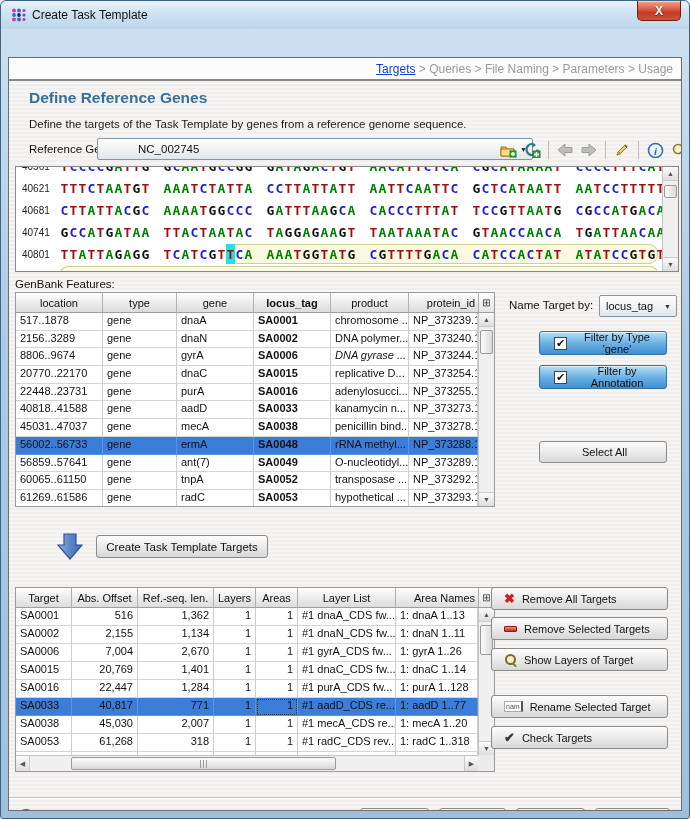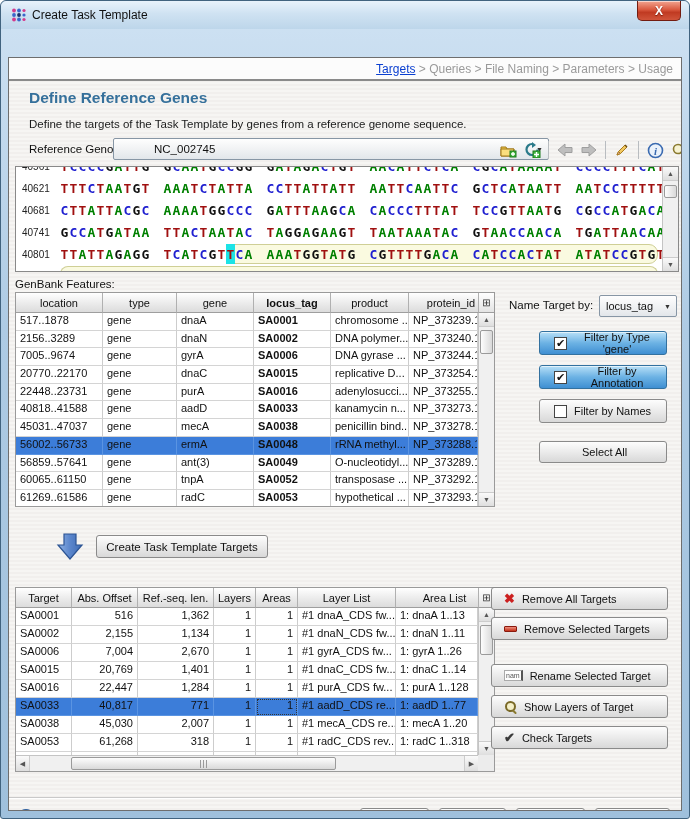--- a/index.html
+++ b/index.html
@@ -35,21 +35,21 @@
     color:var(--heading-blue,#35709b);}
   .page-desc{position:absolute;left:20px;top:60px;font-size:11.5px;color:#1a1a1a;}
 
   
   .rg-label{position:absolute;left:20px;top:85px;font-size:11.5px;color:#111;}
   .combo{position:absolute;display:flex;align-items:center;height:22px;
     background:linear-gradient(#fefefe,#eef0f2 60%,#e2e6ea);
     border:1px solid #8796a5;border-radius:2px;font-size:11.5px;color:#111;
     padding-left:6px;cursor:default;}
   .combo .arr{margin-left:auto;font-size:7px;color:#333;padding:0 5px;}
-  .rg-combo{left:104px;top:80px;width:436px;padding-left:40px;}
+  .rg-combo{left:88px;top:80px;width:436px;padding-left:40px;}
   .nt-combo{left:590px;top:237px;width:78px;font-size:11px;}
 
   .rg-tools{position:absolute;left:489px;top:81px;height:22px;display:flex;align-items:center;gap:4px;}
   .tbtn{width:20px;height:20px;display:flex;align-items:center;justify-content:center;}
   .tsep{width:1px;height:18px;background:#b8bcc0;margin:0 2px;}
   .dim{opacity:.95;}
 
   
   .seq-panel{position:absolute;left:6px;top:108px;width:664px;height:106px;background:#fff;
     border:1px solid #898989;overflow:hidden;}
@@ -304,25 +304,25 @@
           </div>
           <div class="tr">
             <div class="td" style="width: 87px;">2156..3289</div>
             <div class="td" style="width: 74px;">gene</div>
             <div class="td" style="width: 77px;">dnaN</div>
             <div class="td bold" style="width: 77px;">SA0002</div>
             <div class="td" style="width: 78px;">DNA polymer...</div>
             <div class="td last" style="width: 67px;">NP_373240.1</div>
           </div>
           <div class="tr">
-            <div class="td" style="width: 87px;">7005..9674</div>
+            <div class="td" style="width: 87px;">8806..9674</div>
             <div class="td" style="width: 74px;">gene</div>
             <div class="td" style="width: 77px;">gyrA</div>
             <div class="td bold" style="width: 77px;">SA0006</div>
-            <div class="td" style="width: 78px;">DNA gyrase ...</div>
+            <div class="td" style="width: 78px; font-style: italic;">DNA gyrase ...</div>
             <div class="td last" style="width: 67px;">NP_373244.1</div>
           </div>
           <div class="tr">
             <div class="td" style="width: 87px;">20770..22170</div>
             <div class="td" style="width: 74px;">gene</div>
             <div class="td" style="width: 77px;">dnaC</div>
             <div class="td bold" style="width: 77px;">SA0015</div>
             <div class="td" style="width: 78px;">replicative D...</div>
             <div class="td last" style="width: 67px;">NP_373254.1</div>
           </div>
@@ -354,21 +354,21 @@
             <div class="td" style="width: 87px;">56002..56733</div>
             <div class="td" style="width: 74px;">gene</div>
             <div class="td" style="width: 77px;">ermA</div>
             <div class="td bold" style="width: 77px;">SA0048</div>
             <div class="td" style="width: 78px;">rRNA methyl...</div>
             <div class="td last" style="width: 67px;">NP_373288.1</div>
           </div>
           <div class="tr">
             <div class="td" style="width: 87px;">56859..57641</div>
             <div class="td" style="width: 74px;">gene</div>
-            <div class="td" style="width: 77px;">ant(3)</div>
+            <div class="td" style="width: 77px;">ant(7)</div>
             <div class="td bold" style="width: 77px;">SA0049</div>
             <div class="td" style="width: 78px;">O-nucleotidyl...</div>
             <div class="td last" style="width: 67px;">NP_373289.1</div>
           </div>
           <div class="tr">
             <div class="td" style="width: 87px;">60065..61150</div>
             <div class="td" style="width: 74px;">gene</div>
             <div class="td" style="width: 77px;">tnpA</div>
             <div class="td bold" style="width: 77px;">SA0052</div>
             <div class="td" style="width: 78px;">transposase ...</div>
@@ -398,24 +398,20 @@
     </div>
 
     <div class="filters" id="filters">
         <button class="filter-btn on">
           <span class="cb">✔</span>
           <span>Filter by Type 'gene'</span>
         </button>
         <button class="filter-btn on">
           <span class="cb">✔</span>
           <span>Filter by Annotation</span>
-        </button>
-        <button class="filter-btn">
-          <span class="cb"></span>
-          <span>Filter by Names</span>
         </button>
       </div>
     <button class="selectall-btn">Select All</button>
 
 
     <div class="big-arrow">
       <svg width="28" height="30">
         <defs>
             <linearGradient id="bg1" x1="0" y1="0" x2="1" y2="0">
           <stop offset="0" stop-color="#8fb2e4"></stop>
@@ -429,21 +425,21 @@
     <button class="create-btn">Create Task Template Targets</button>
 
     <div class="tbl-wrap tg-wrap">
       <div class="thead" id="tg-head">
           <div class="th" style="width: 56px;">Target</div>
           <div class="th" style="width: 66px;">Abs. Offset</div>
           <div class="th" style="width: 76px; text-align: center;">Ref.-seq. len.</div>
           <div class="th" style="width: 42px;">Layers</div>
           <div class="th" style="width: 42px;">Areas</div>
           <div class="th" style="width: 98px;">Layer List</div>
-          <div class="th last" style="width: 82px;">Area List</div>
+          <div class="th last" style="width: 82px;">Area Names</div>
         </div>
       <div class="tbody" id="tg-body" style="width:462px;height:149px;">
           <div class="tr">
             <div class="td" style="width: 56px;">SA0001</div>
             <div class="td num" style="width: 66px;">516</div>
             <div class="td num" style="width: 76px;">1,362</div>
             <div class="td num" style="width: 42px;">1</div>
             <div class="td num" style="width: 42px;">1</div>
             <div class="td" style="width: 98px;">#1 dnaA_CDS fw...</div>
             <div class="td last" style="width: 82px;">1: dnaA 1..13</div>
@@ -541,27 +537,27 @@
 
     <div class="actions" id="actions">
         <button class="action-btn" style="margin-top: 0px;">
           <span class="ic-x">✖</span>
           <span>Remove All Targets</span>
         </button>
         <button class="action-btn" style="margin-top: 7px;">
           <span class="ic-minus"></span>
           <span>Remove Selected Targets</span>
         </button>
+        <button class="action-btn" style="margin-top: 8px;">
+          <span class="ic-mag"></span>
+          <span>Show Layers of Target</span>
+        </button>
         <button class="action-btn" style="margin-top: 24px;">
           <span class="ic-rename">nam</span>
           <span>Rename Selected Target</span>
-        </button>
-        <button class="action-btn" style="margin-top: 8px;">
-          <span class="ic-mag"></span>
-          <span>Show Layers of Target</span>
         </button>
         <button class="action-btn" style="margin-top: 8px;">
           <span class="ic-check">✔</span>
           <span>Check Targets</span>
         </button>
       </div>
 
 
     <div class="footer-sep"></div>
     <div class="help-icon">

